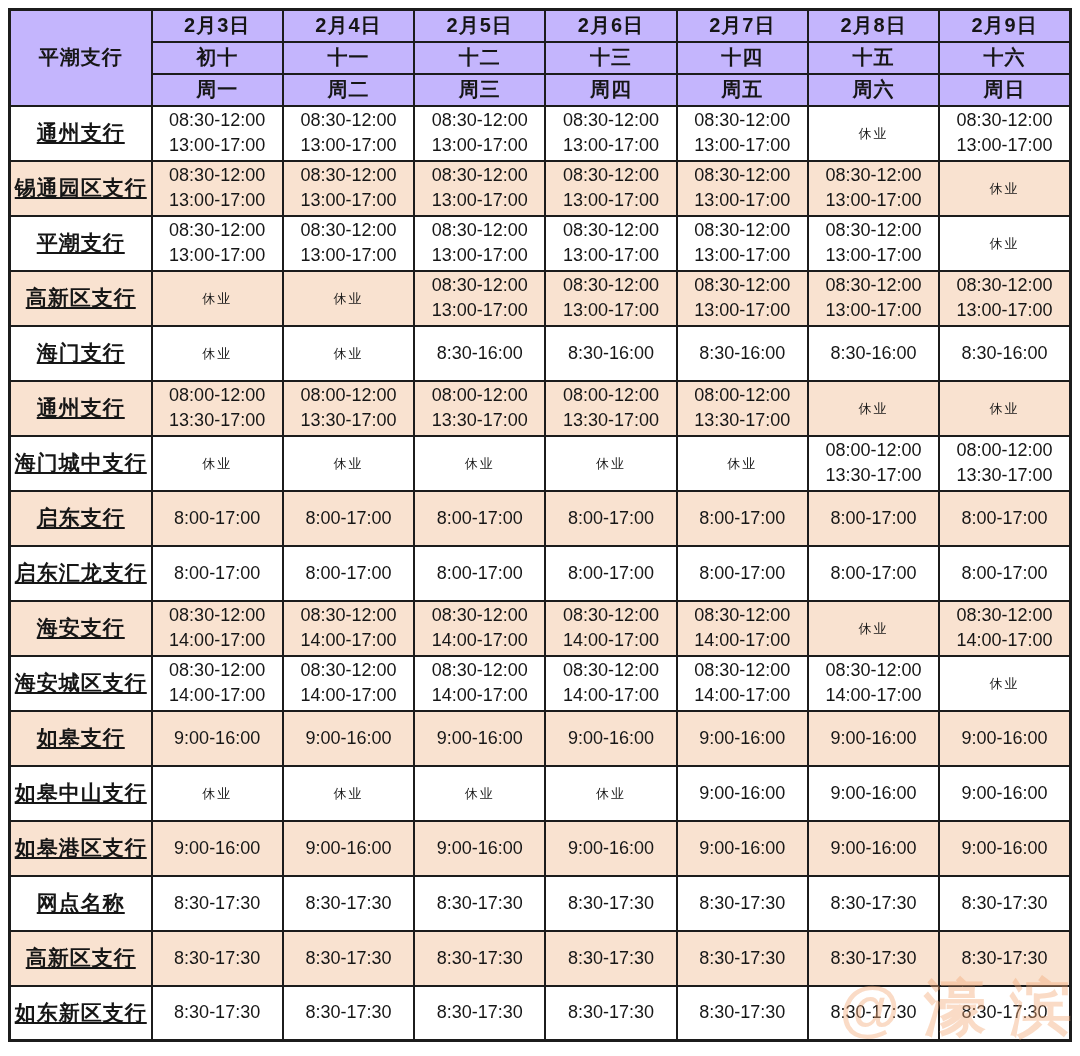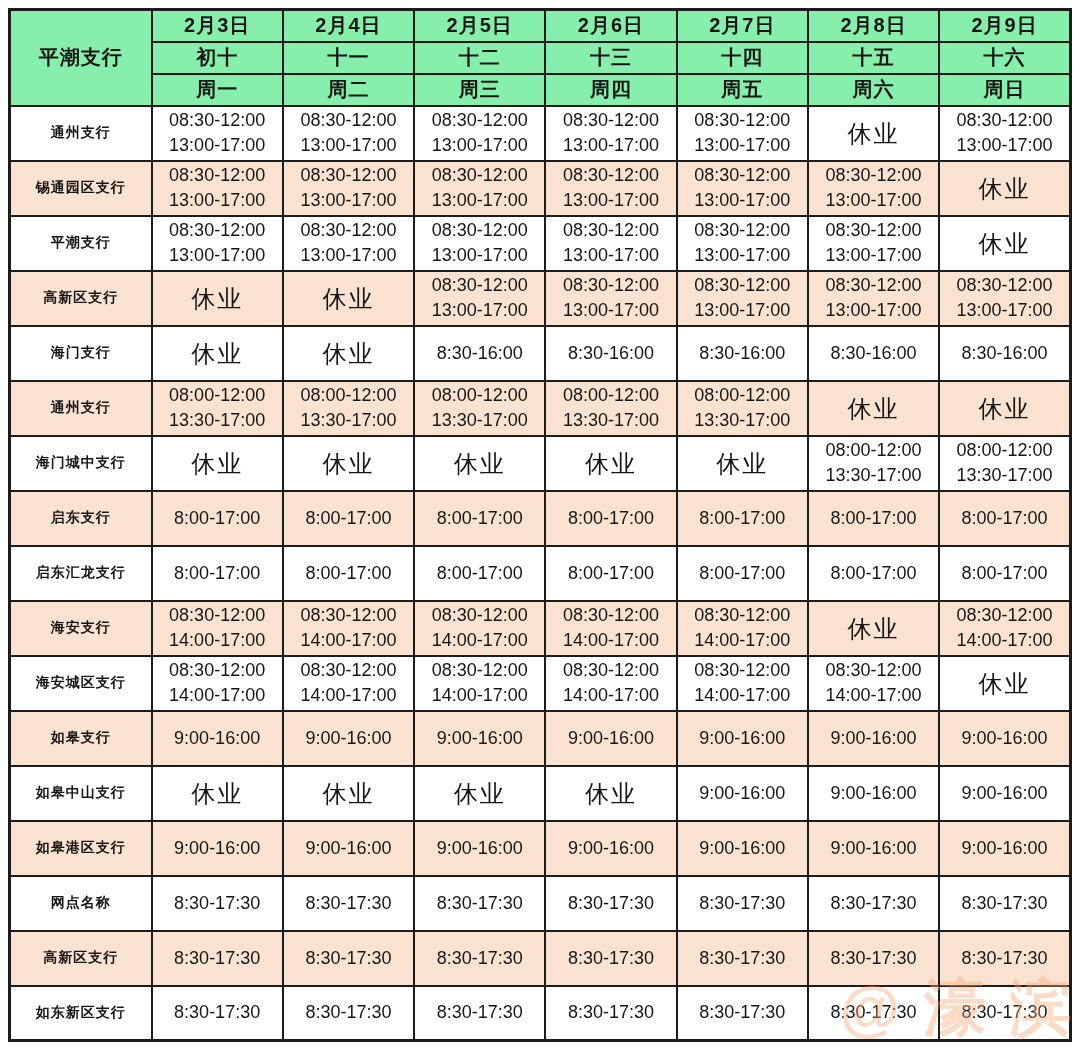--- a/index.html
+++ b/index.html
@@ -31,46 +31,47 @@
   table.schedule td{
     border:2px solid #1c1c1c;
     text-align:center;
     vertical-align:middle;
     padding:0;
     overflow:hidden;
   }
   col.name-col{width:142px;}
   tr.hdr{height:32px;}
   tr.hdr th{
-    background:#86efac;
+    background:#c4b5fd;
     font-size:20px;
     font-weight:600;
     letter-spacing:1px;
   }
   th.branch-head{
     background:#f9e2d0;
     font-size:20px;
     font-weight:600;
   }
   tr.data{height:55px;}
   tr.data th.branch{
-    font-size:14px;
+    font-size:21px;
     font-weight:600;
     letter-spacing:1px;
     background:inherit;
+    text-decoration:underline;
   }
   tr.data td{
     font-size:18px;
     font-weight:400;
   }
   tr.data td .ln{
     line-height:25px;
   }
   tr.data td.closed{
-    font-size:24px;
+    font-size:13px;
     font-weight:500;
     letter-spacing:2px;
   }
   tr.shaded, tr.shaded th, tr.shaded td{
     background:#f9e2d0;
   }
   tr.plain, tr.plain th, tr.plain td{
     background:#ffffff;
   }
   .watermark{

